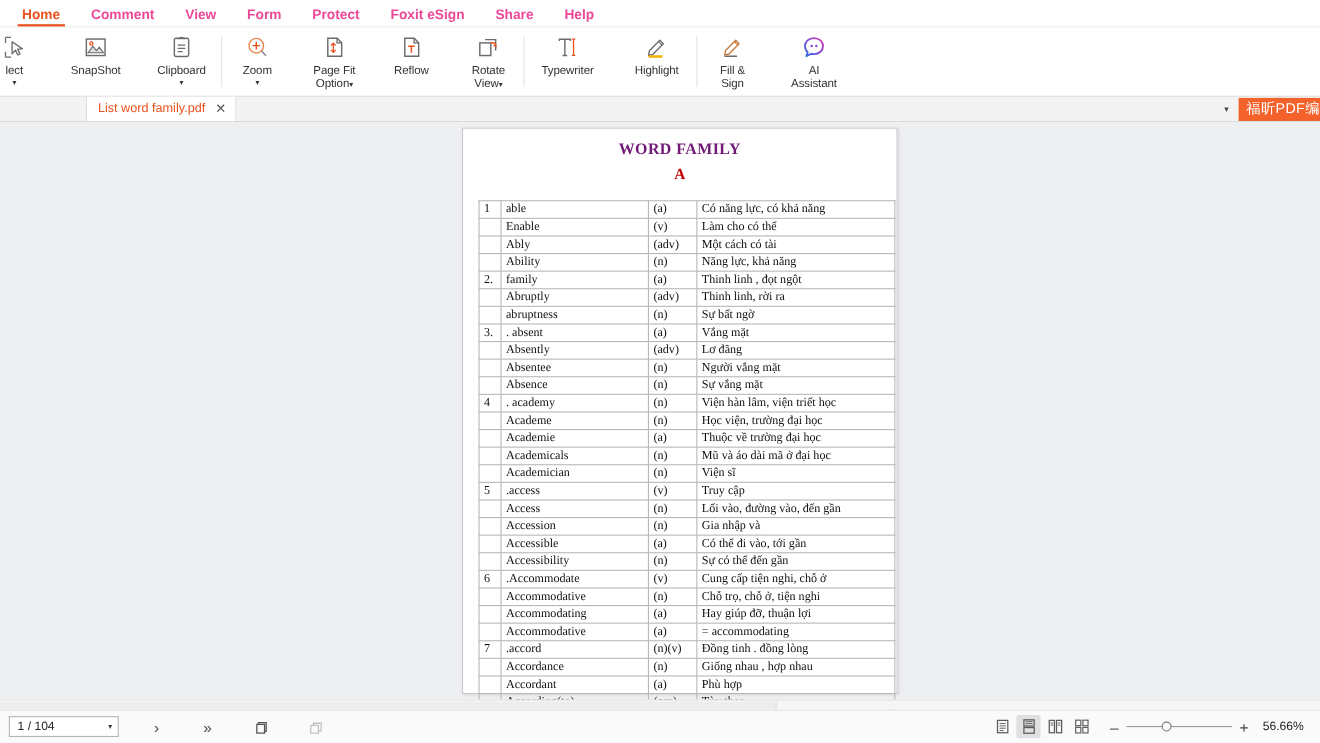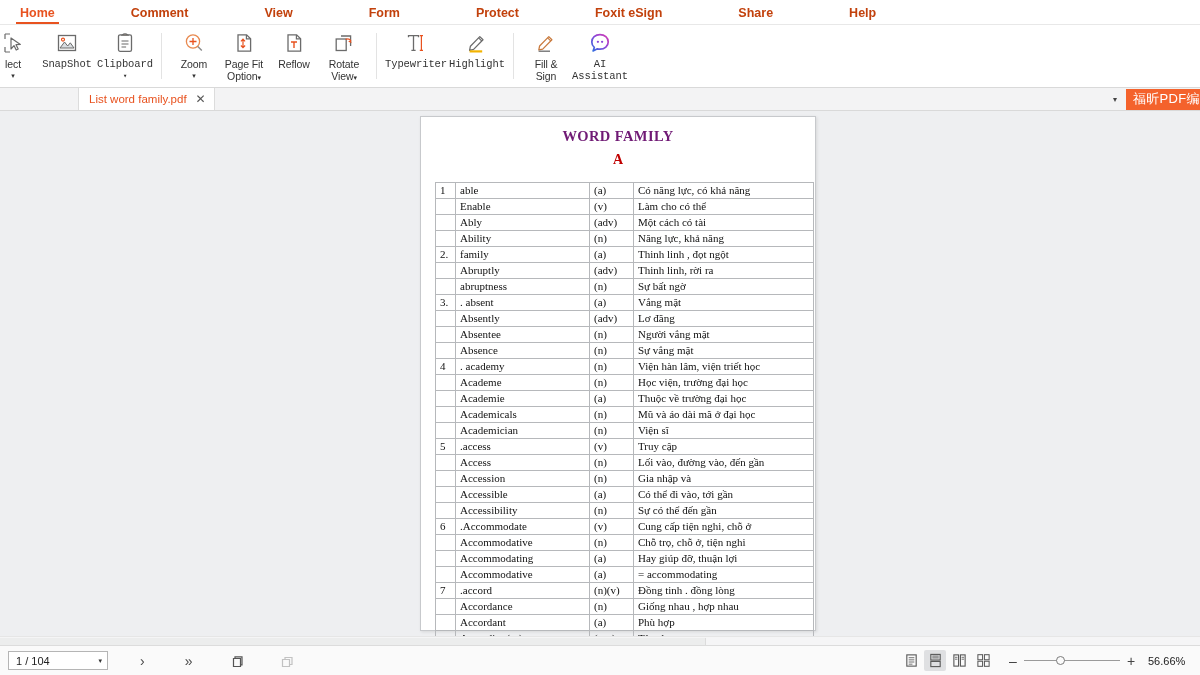--- a/index.html
+++ b/index.html
@@ -10,48 +10,47 @@
     overflow: hidden;
   }
   #app { position: relative; width: 1200px; height: 675px; display: flex; flex-direction: column; }
 
   
   .menubar {
     height: 25px; background: #ffffff;
     display: flex; align-items: flex-end;
     padding-left: 6px; flex: 0 0 25px;
     border-bottom: 1px solid #e8e8e8;
-    gap: 48px;
   }
   .menu-item {
-    font-size: 12.5px; color: #c2410c; font-weight: bold;
+    font-size: 12.5px; color: #ec4899; font-weight: bold;
     padding: 0 14px 4px 14px; position: relative; white-space: nowrap;
     cursor: default;
   }
   .menu-item.active { color: #e8521f; }
   .menu-item.active::after {
     content: ""; position: absolute; left: 10px; right: 10px; bottom: 0;
     height: 2px; background: #e8521f;
   }
 
   
   .ribbon {
     flex: 0 0 63px; background: #ffffff;
     display: flex; align-items: flex-start;
     border-bottom: 1px solid #d9d9d9;
     padding-left: 0px; overflow: hidden;
   }
-  .rb-group { display: flex; align-items: flex-start; height: 63px; }
+  .rb-group { display: flex; align-items: flex-start; height: 63px; gap: 20px; }
   .rb-sep { width: 1px; align-self: center; height: 46px; background: #e3e3e3; margin: 0 7px; }
   .rb-btn {
     width: 50px; min-width: 50px; height: 63px;
     display: flex; flex-direction: column; align-items: center;
     padding-top: 5px; cursor: default; position: relative;
   }
-  .rb-btn.wide { width: 58px; min-width: 58px; font-family: Liberation Mono, monospace; }
+  .rb-btn.wide { width: 58px; min-width: 58px; }
   .rb-icon { height: 26px; display: flex; align-items: center; justify-content: center; }
   .rb-label {
     font-size: 10.5px; color: #333; text-align: center; line-height: 11.5px;
     margin-top: 3px; letter-spacing: -0.1px;
   }
   .rb-label .caret { font-size: 7px; display: block; line-height: 8px; margin-top: 1px; }
   .rb-label .inline-caret { font-size: 7px; }
 
   
   .tabbar {

